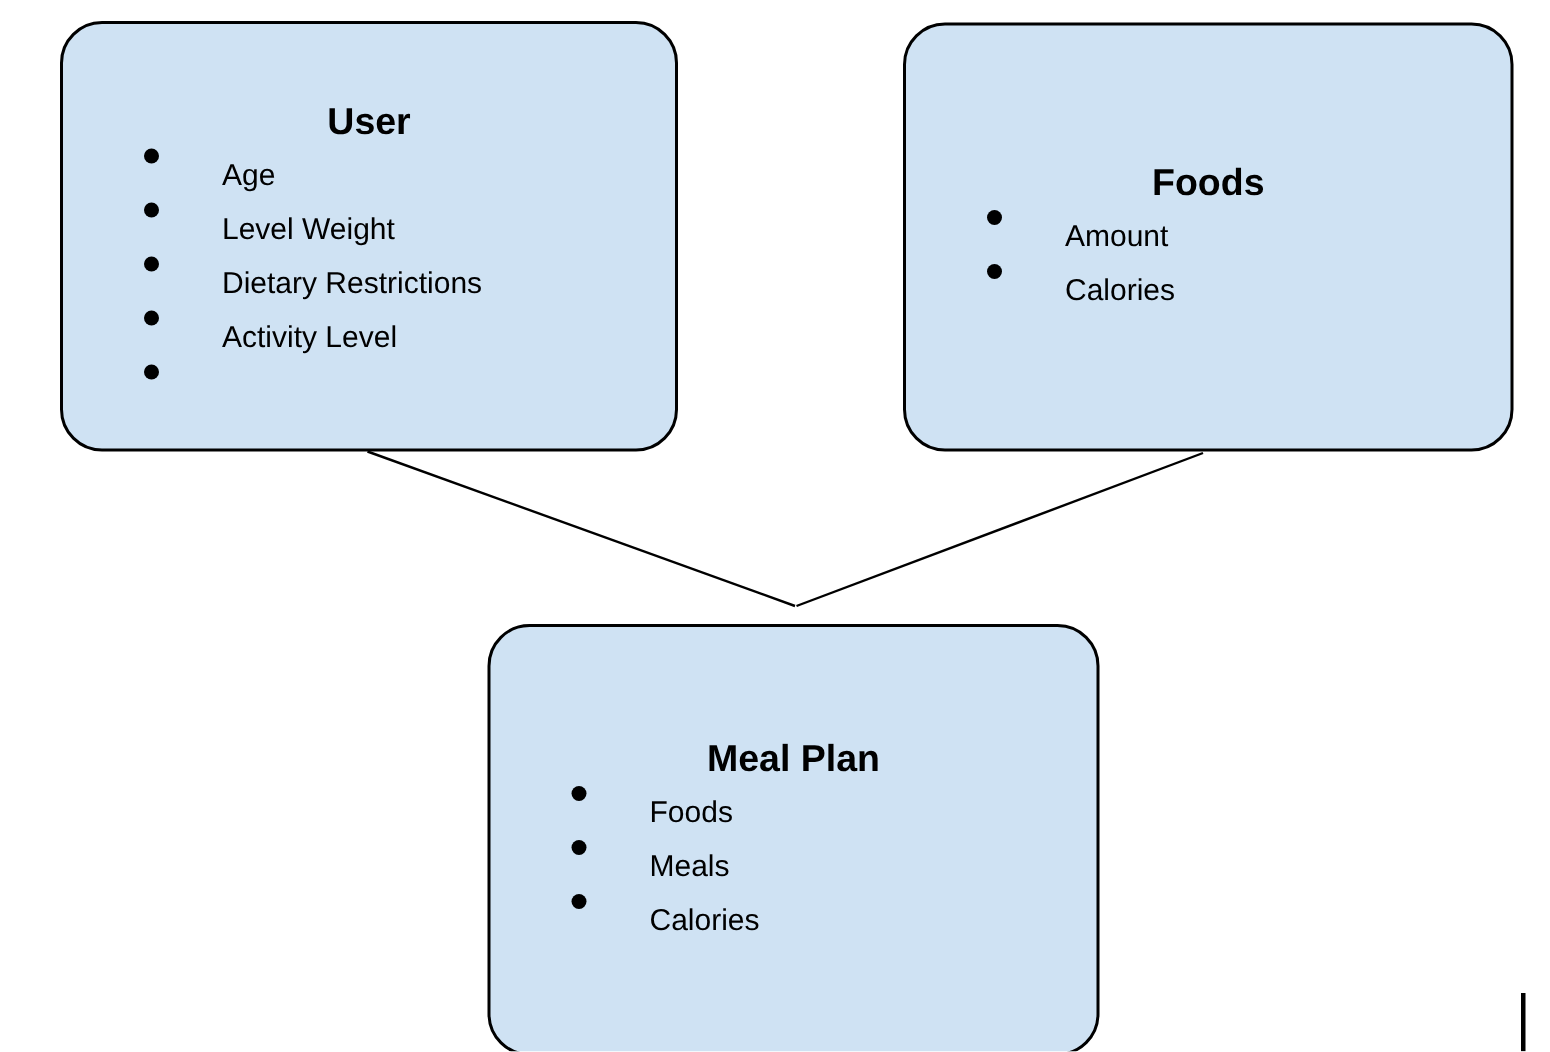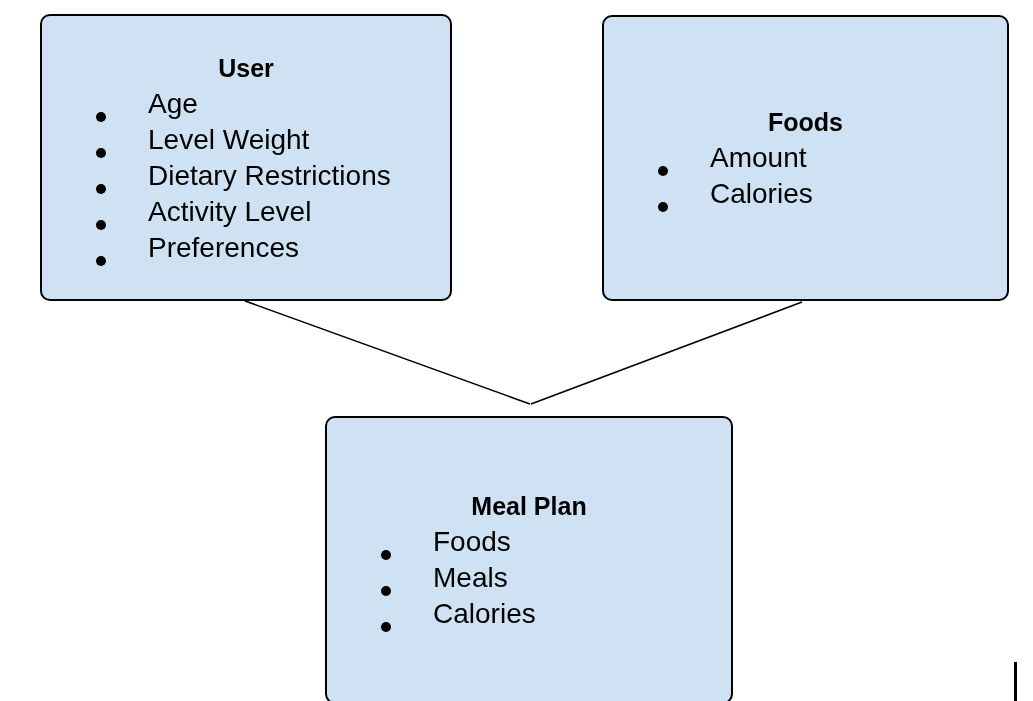--- a/index.html
+++ b/index.html
@@ -21,40 +21,40 @@
     left: 0;
     top: 0;
     width: 1033px;
     height: 701px;
     pointer-events: none;
   }
   .node {
     position: absolute;
     background: #cfe2f3;
     border: 2px solid #000000;
-    border-radius: 10px;
+    border-radius: 28px;
     box-sizing: border-box;
     display: flex;
     flex-direction: column;
     justify-content: center;
   }
   #node-user      { left: 40px;  top: 14px;  width: 412px; height: 287px; }
   #node-foods     { left: 602px; top: 15px;  width: 407px; height: 286px; }
   #node-meal-plan { left: 325px; top: 416px; width: 408px; height: 288px; }
   .node-title {
     font-size: 25px;
     font-weight: bold;
     line-height: 36px;
     text-align: center;
     white-space: nowrap;
   }
   .node-item {
     display: flex;
-    align-items: flex-end;
-    font-size: 28px;
+    align-items: flex-start;
+    font-size: 20px;
     line-height: 36px;
     padding-left: 54px;
     white-space: nowrap;
   }
   .bullet {
     width: 10px;
     height: 10px;
     border-radius: 50%;
     background: #000000;
     margin-right: 42px;
@@ -92,21 +92,20 @@
     <div class="node-item">
       <span class="bullet"></span>
       <span>Dietary Restrictions</span>
     </div>
     <div class="node-item">
       <span class="bullet"></span>
       <span>Activity Level</span>
     </div>
     <div class="node-item">
       <span class="bullet"></span>
-      <span>Preferences</span>
     </div>
   </div>
 
   <div class="node" id="node-foods">
     <div class="node-title">Foods</div>
     <div class="node-item">
       <span class="bullet"></span>
       <span>Amount</span>
     </div>
     <div class="node-item">

